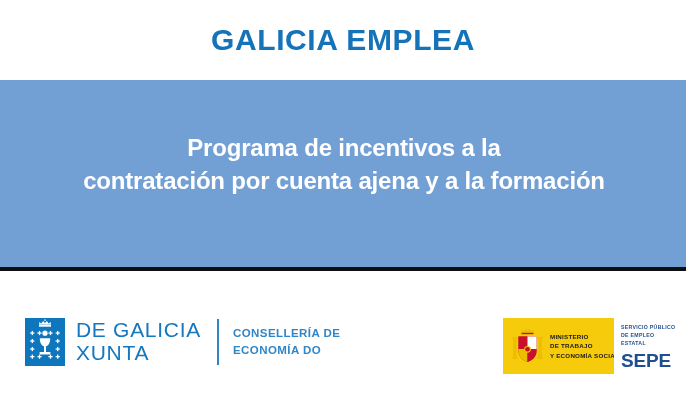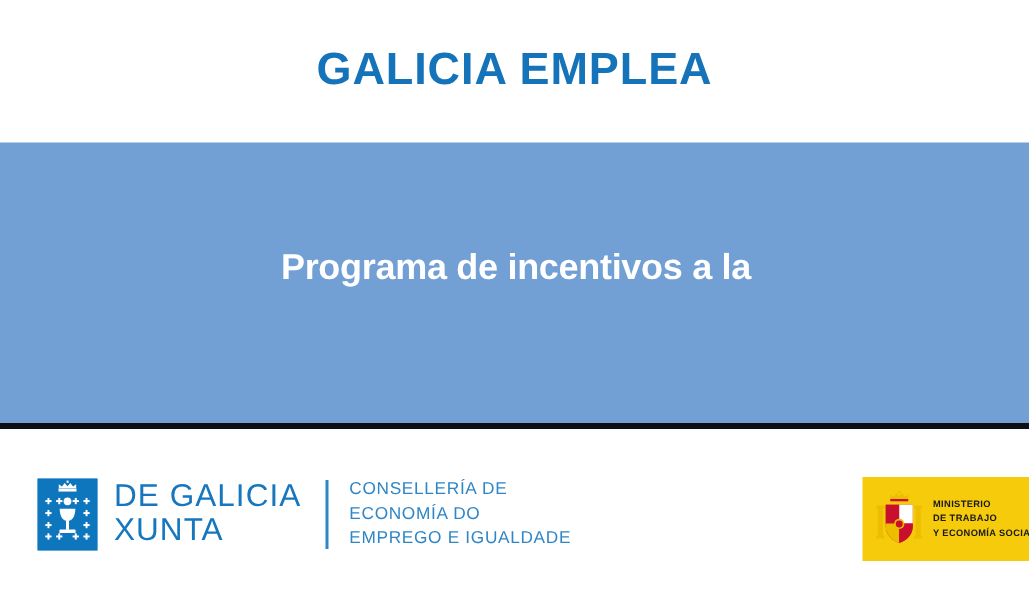--- a/index.html
+++ b/index.html
@@ -12,21 +12,21 @@
     width: 686px;
     height: 410px;
     position: relative;
     overflow: hidden;
     font-family: "Liberation Sans", sans-serif;
     -webkit-font-smoothing: antialiased;
   }
 
   
   .header {
-    height: 95px;
+    height: 80px;
     width: 100%;
     background: #ffffff;
     display: flex;
     align-items: center;
     justify-content: center;
     box-sizing: border-box;
     padding-bottom: 2px;
   }
   .header-title {
     font-size: 30px;
@@ -106,21 +106,21 @@
     height: 46px;
     background: #2f86c6;
     margin: 0 14px 0 16px;
     flex: 0 0 auto;
   }
   .conselleria {
     color: #2f86c6;
     font-size: 11.5px;
     line-height: 1.45;
     letter-spacing: 0.45px;
-    font-weight: 400;
+    font-weight: 700;
     white-space: nowrap;
   }
 
   
   .gov-block {
     position: absolute;
     right: 0px;
     top: 28px;
     display: flex;
     align-items: stretch;
@@ -183,20 +183,21 @@
 </head>
 <body>
 
 <div class="header">
   <div class="header-title">GALICIA EMPLEA</div>
 </div>
 
 <div class="banner">
   <div class="banner-text">
     <div>Programa de incentivos a la</div>
+    <div>contratación por cuenta ajena y a la formación</div>
   </div>
 </div>
 <div class="banner-rule"></div>
 
 <div class="footer">
 
   <div class="xunta-block">
 
     <div class="xunta-emblem">
       <svg width="40" height="48" viewBox="0 0 40 48" aria-hidden="true">
@@ -256,21 +257,20 @@
     <div class="xunta-word">
       <div>DE GALICIA</div>
       <div>XUNTA</div>
     </div>
 
     <div class="xunta-divider"></div>
 
     <div class="conselleria">
       <div>CONSELLERÍA DE</div>
       <div>ECONOMÍA DO</div>
-      <div>EMPREGO E IGUALDADE</div>
     </div>
   </div>
 
   <div class="gov-block">
 
     <div class="ministerio">
       <svg class="coat" viewBox="0 0 31 38" aria-hidden="true">
 
         <g>
           <rect x="9.5" y="5.6" width="12" height="1.6" fill="#c8102e"></rect>
@@ -304,15 +304,23 @@
           <circle cx="15.5" cy="22.3" r="2.3" fill="#c8102e"></circle>
         </g>
       </svg>
       <div class="ministerio-text">
         <div>MINISTERIO</div>
         <div>DE TRABAJO</div>
         <div>Y ECONOMÍA SOCIAL</div>
       </div>
     </div>
 
+    <div class="sepe">
+      <div class="sepe-top">
+        <div>SERVICIO PÚBLICO</div>
+        <div>DE EMPLEO ESTATAL</div>
+      </div>
+      <div class="sepe-rule"></div>
+      <div class="sepe-word">SEPE</div>
+    </div>
 
   </div>
 </div>
 
 </body></html>

